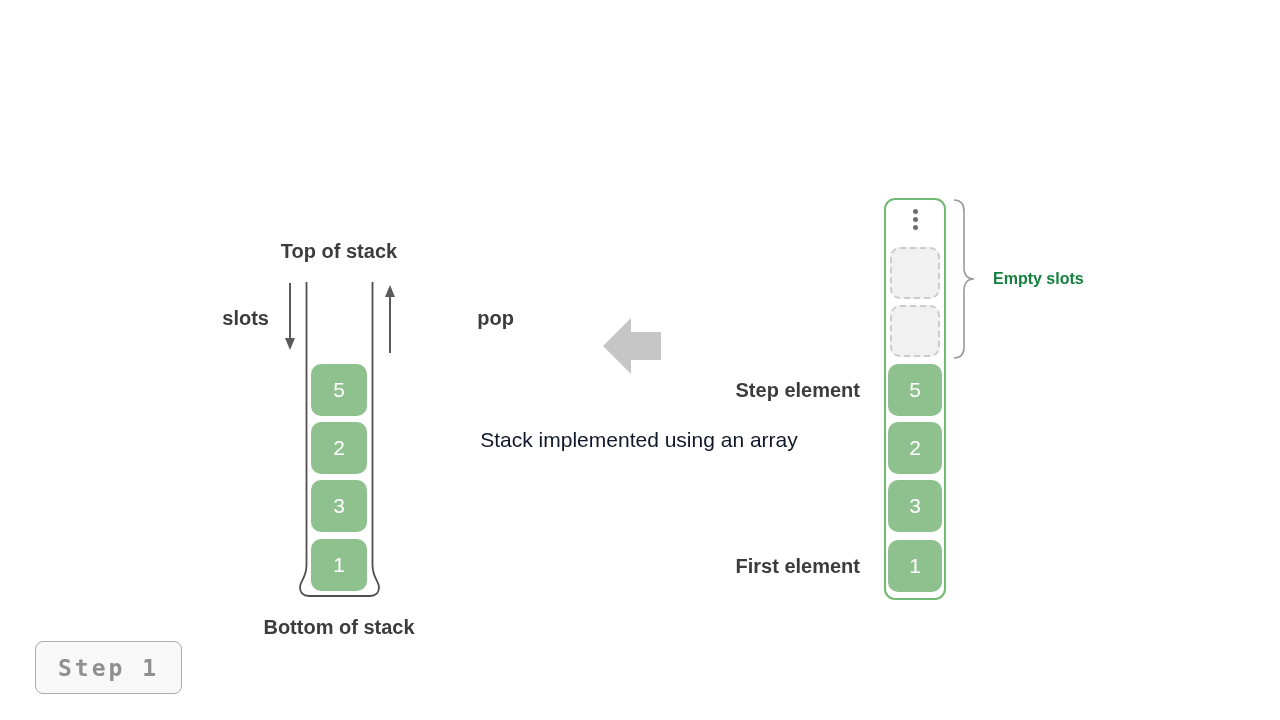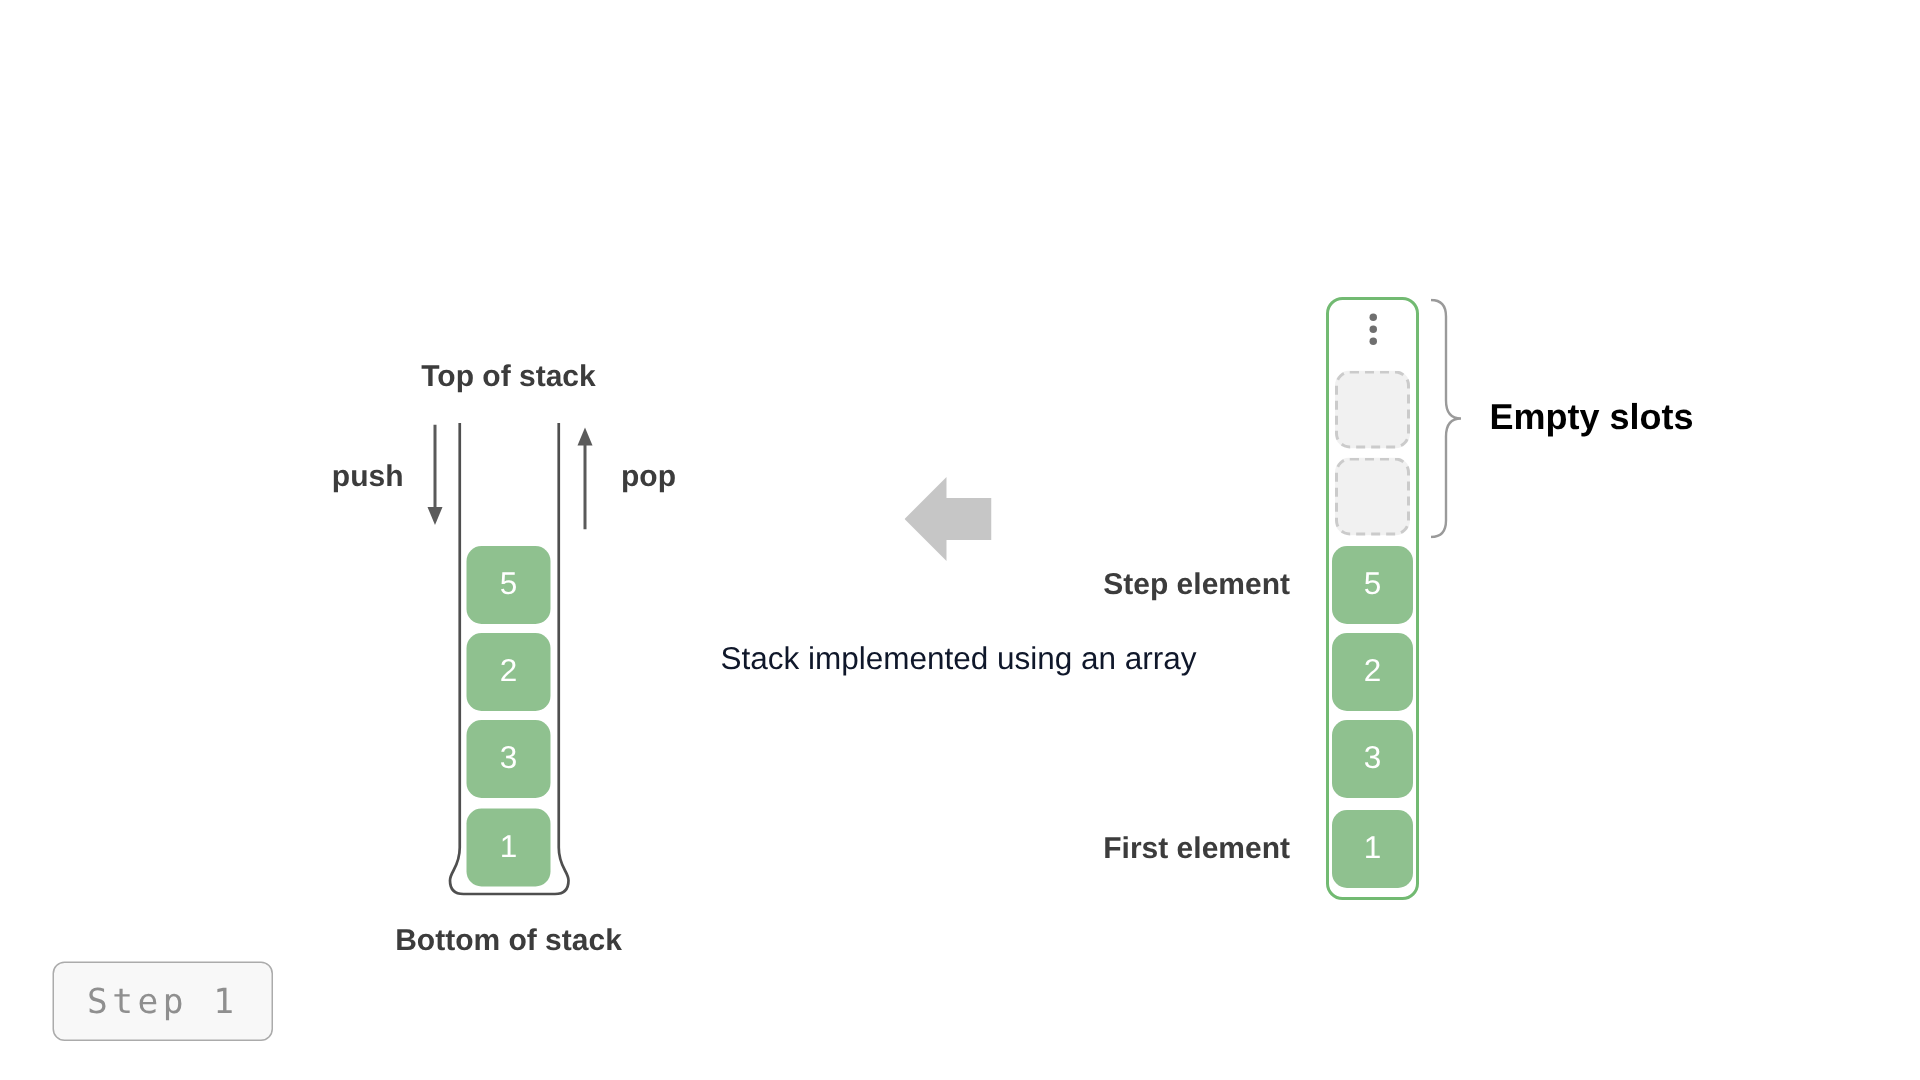--- a/index.html
+++ b/index.html
@@ -21,23 +21,23 @@
     font-size: 20px;
     line-height: 24px;
   }
   .lbl-muted {
     color: #0f172a;
     font-weight: normal;
     font-size: 21px;
     line-height: 26px;
   }
   .lbl-gray-bold {
-    color: #000000;
+    color: #15803d;
     font-weight: bold;
-    font-size: 24px;
+    font-size: 16px;
     line-height: 24px;
   }
   .t-center { text-align: center; }
   .t-right  { text-align: right; }
   .t-left   { text-align: left; }
 
   
   .cell {
     position: absolute;
     height: 52px;
@@ -100,21 +100,21 @@
     top: 641px;
     width: 147px;
     height: 53px;
     background: #f8f8f8;
     border: 1.5px solid #ababab;
     border-radius: 8px;
     display: flex;
     align-items: center;
     justify-content: center;
     font-family: "DejaVu Sans Mono", "Liberation Mono", monospace;
-    font-weight: normal;
+    font-weight: bold;
     font-size: 23px;
     letter-spacing: 3px;
     color: #8f8f8f;
   }
 
   .website {
     position: absolute;
     left: 1000px;
     top: 677px;
     width: 240px;
@@ -125,27 +125,27 @@
     color: #c9c9c9;
   }
 </style>
 </head>
 <body>
 
 <div class="canvas">
 
   <div class="abs lbl-dark t-center" style="left:239px; top:239px; width:200px;">Top of stack</div>
 
-  <div class="abs lbl-dark t-right" style="left:169px; top:306px; width:100px;">push</div>
+  <div class="abs lbl-dark t-right" style="left:169px; top:306px; width:100px;">slots</div>
   <svg class="abs" style="left:282px; top:283px;" width="16" height="70" viewBox="0 0 16 70">
     <line x1="8" y1="0" x2="8" y2="57" stroke="#5a5a5a" stroke-width="2"></line>
     <polygon points="8,67 3,55 13,55" fill="#5a5a5a"></polygon>
   </svg>
 
-  <div class="abs lbl-dark t-left" style="left:414px; top:306px; width:100px;">pop</div>
+  <div class="abs lbl-dark t-left" style="left:414px; top:306px; width:100px;text-align:right;">pop</div>
   <svg class="abs" style="left:382px; top:283px;" width="16" height="70" viewBox="0 0 16 70">
     <line x1="8" y1="70" x2="8" y2="12" stroke="#5a5a5a" stroke-width="2"></line>
     <polygon points="8,2 3,14 13,14" fill="#5a5a5a"></polygon>
   </svg>
 
   <svg class="abs" style="left:296px; top:282px;" width="90" height="322" viewBox="0 0 90 322">
     <path d="M 10.5 0 L 10.5 283 C 10.5 296 4 299 4 305 Q 4 314 13 314 L 74 314 Q 83 314 83 305 C 83 299 76.5 296 76.5 283 L 76.5 0" fill="none" stroke="#4f4f4f" stroke-width="1.8" stroke-linejoin="round"></path>
   </svg>
 
   <div class="cell cell-left" style="top:364px;">5</div>

